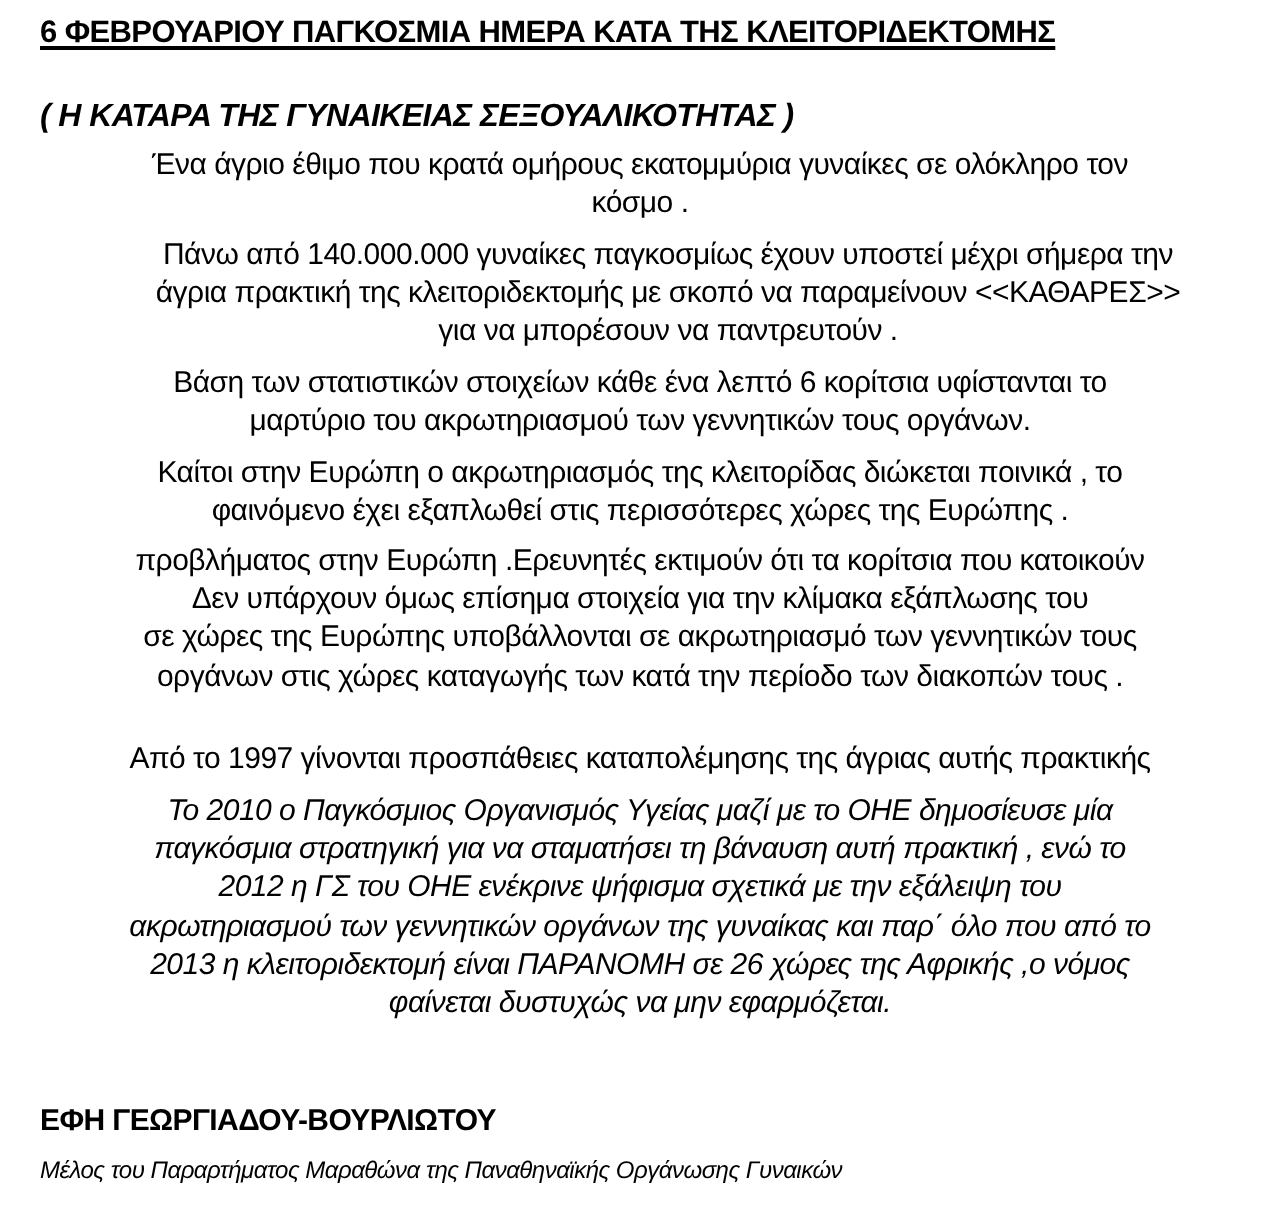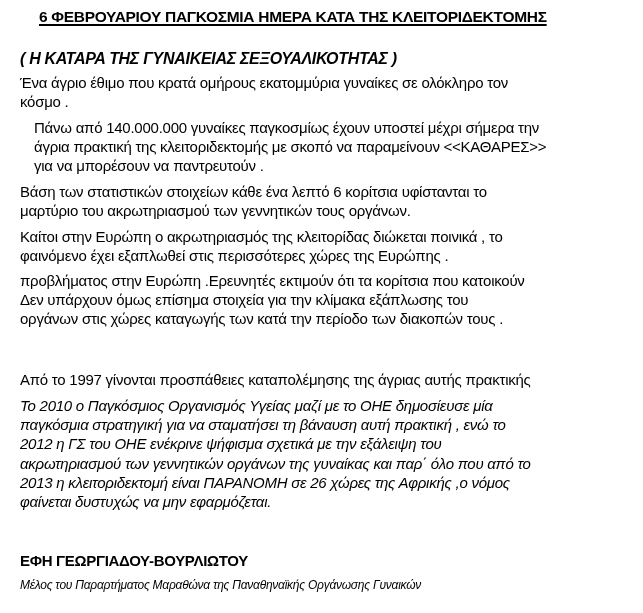--- a/index.html
+++ b/index.html
@@ -25,39 +25,39 @@
       position: absolute;
       top: 8px;
       left: 0;
       font-size: 15.5px;
       font-weight: bold;
       text-decoration: underline;
       text-decoration-thickness: 2px;
       text-underline-offset: 2px;
       white-space: nowrap;
       letter-spacing: -0.3px;
-      margin-left: 19px;
     }
     .subtitle {
       position: absolute;
       top: 50px;
       left: 0;
       font-size: 16px;
       font-weight: bold;
       font-style: italic;
       white-space: nowrap;
       letter-spacing: -0.3px;
     }
     .para {
       position: absolute;
       left: 0;
       font-size: 15px;
       line-height: 19.2px;
       width: 600px;
       letter-spacing: -0.25px;
+      text-align: center;
     }
     .line {
       display: block;
       white-space: nowrap;
     }
     .author {
       position: absolute;
       top: 552px;
       left: 0;
       font-size: 15px;
@@ -101,20 +101,21 @@
   </div>
 
   <div class="para" style="top:227px;">
     <span class="line">Καίτοι στην Ευρώπη ο ακρωτηριασμός της κλειτορίδας διώκεται ποινικά , το</span>
     <span class="line">φαινόμενο έχει εξαπλωθεί στις περισσότερες χώρες της Ευρώπης .</span>
   </div>
 
   <div class="para" style="top:271px;">
     <span class="line">προβλήματος στην Ευρώπη .Ερευνητές εκτιμούν ότι τα κορίτσια που κατοικούν</span>
     <span class="line">Δεν υπάρχουν όμως επίσημα στοιχεία για την κλίμακα εξάπλωσης του</span>
+    <span class="line">σε χώρες της Ευρώπης υποβάλλονται σε ακρωτηριασμό των γεννητικών τους</span>
     <span class="line">οργάνων στις χώρες καταγωγής των κατά την περίοδο των διακοπών τους .</span>
   </div>
 
   <div class="para" style="top:370px;">
     <span class="line">Από το 1997 γίνονται προσπάθειες καταπολέμησης της άγριας αυτής πρακτικής</span>
   </div>
 
   <div class="para" style="top:396px;font-style:italic;">
     <span class="line">Το 2010 ο Παγκόσμιος Οργανισμός Υγείας μαζί με το ΟΗΕ δημοσίευσε μία</span>
     <span class="line">παγκόσμια στρατηγική για να σταματήσει τη βάναυση αυτή πρακτική , ενώ το</span>

